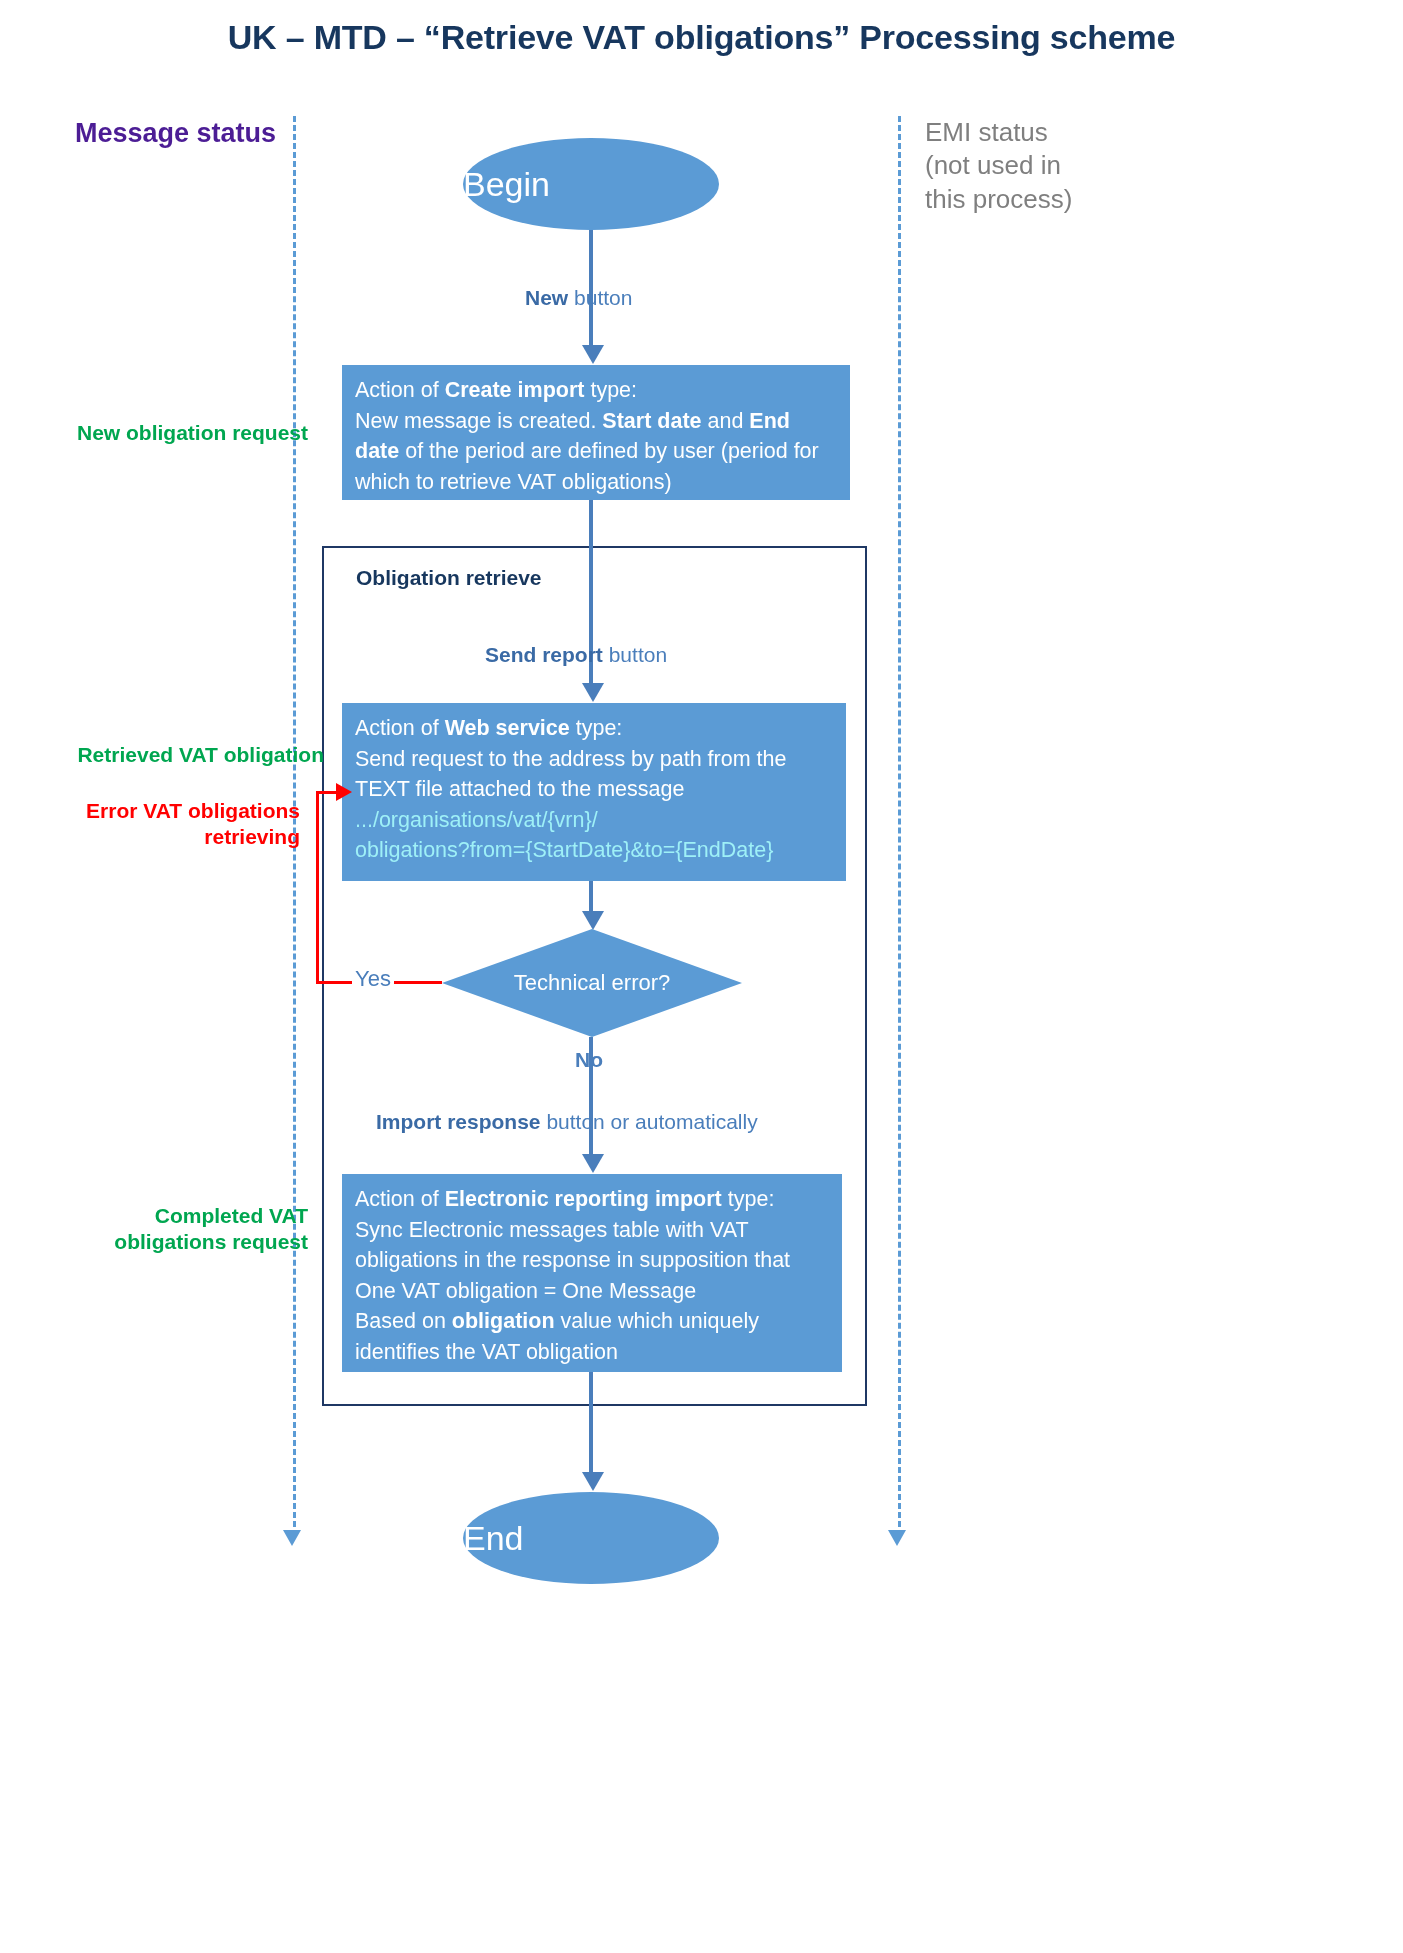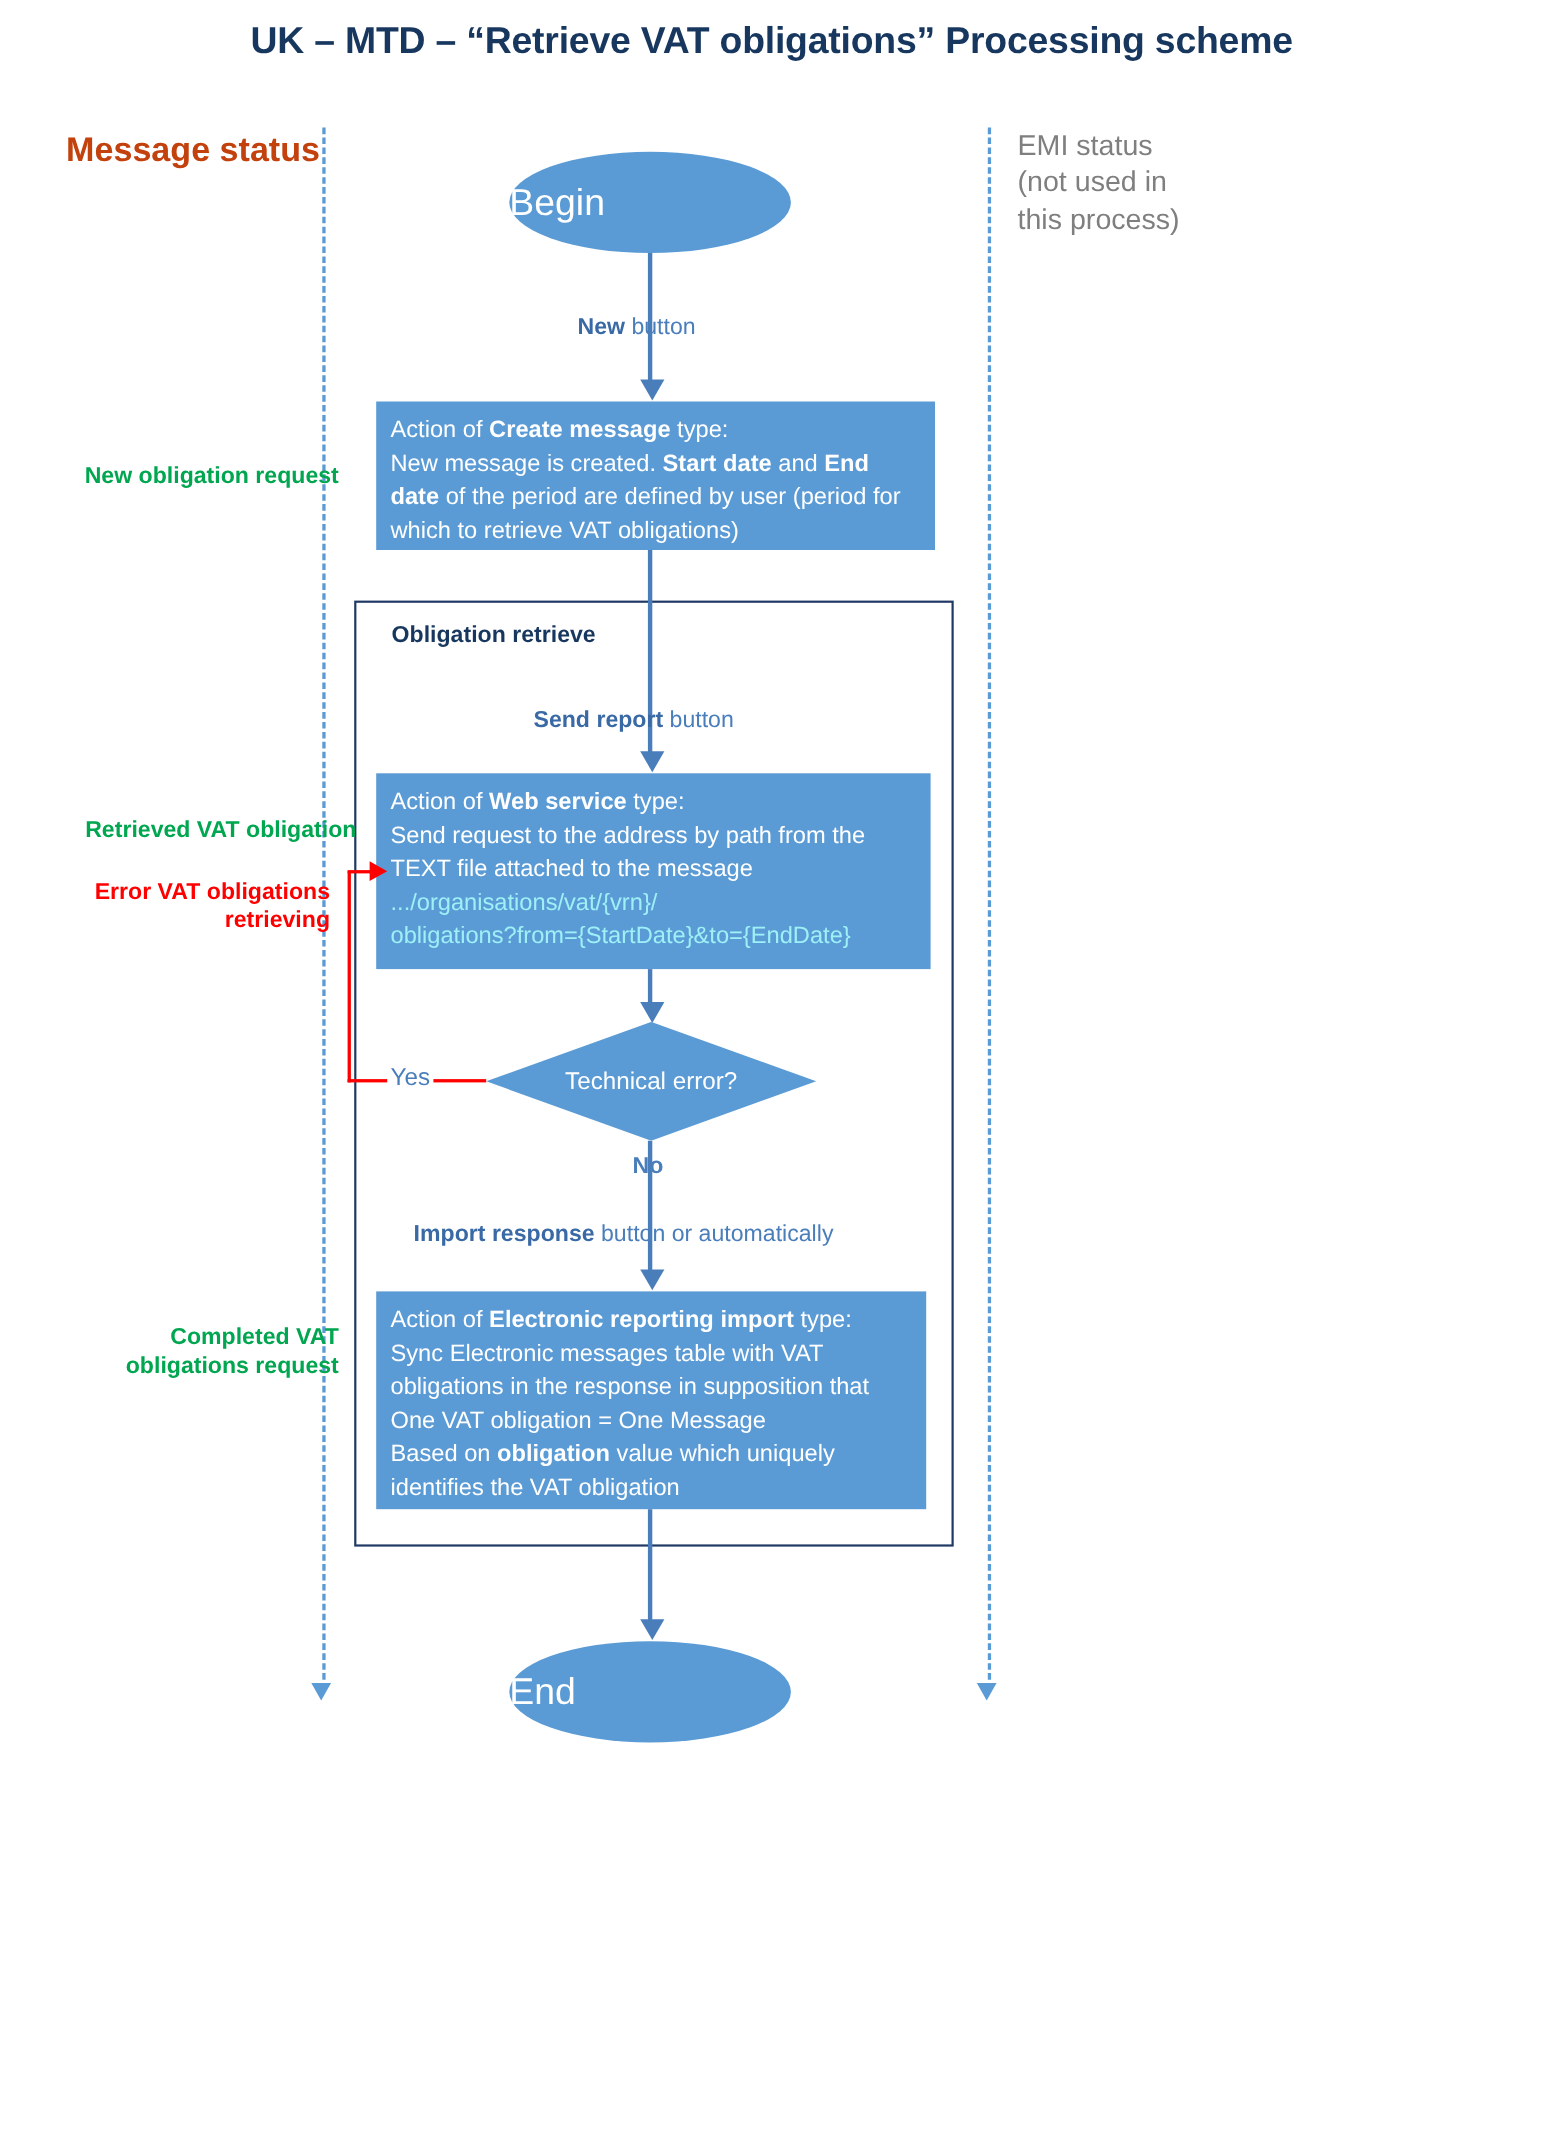--- a/index.html
+++ b/index.html
@@ -32,23 +32,23 @@
     color: #17375e;
     letter-spacing: -0.2px;
     white-space: nowrap;
   }
 
   
   #msg-status-header {
     left: 58px; top: 118px;
     width: 235px;
     text-align: center;
-    font-size: 31px;
+    font-size: 27px;
     font-weight: bold;
-    color: #c2410c;
+    color: #4c1d95;
   }
   #emi-status-header {
     left: 925px; top: 116px;
     width: 260px;
     font-size: 26px;
     color: #7f7f7f;
     line-height: 1.28;
   }
 
   
@@ -236,21 +236,21 @@
     <span>Begin</span>
   </div>
 
   <div class="abs conn" id="c1"></div>
   <div class="abs conn-head" id="c1-head"></div>
   <div class="abs edge-label" id="lbl-new">
     <b>New</b><span> button</span>
   </div>
 
   <div class="abs proc-box" id="box-create">
-    <div><span>Action of </span><b>Create message</b><span> type:</span></div>
+    <div><span>Action of </span><b>Create import</b><span> type:</span></div>
     <div>New message is created. <b>Start date</b> and <b>End date</b> of the period are defined by user (period for which to retrieve VAT obligations)</div>
   </div>
 
   <div class="abs status-label green" id="st-new">New obligation request</div>
 
   <div class="abs conn" id="c2"></div>
   <div class="abs conn-head" id="c2-head"></div>
   <div class="abs edge-label" id="lbl-send-report">
     <b>Send report</b><span> button</span>
   </div>

